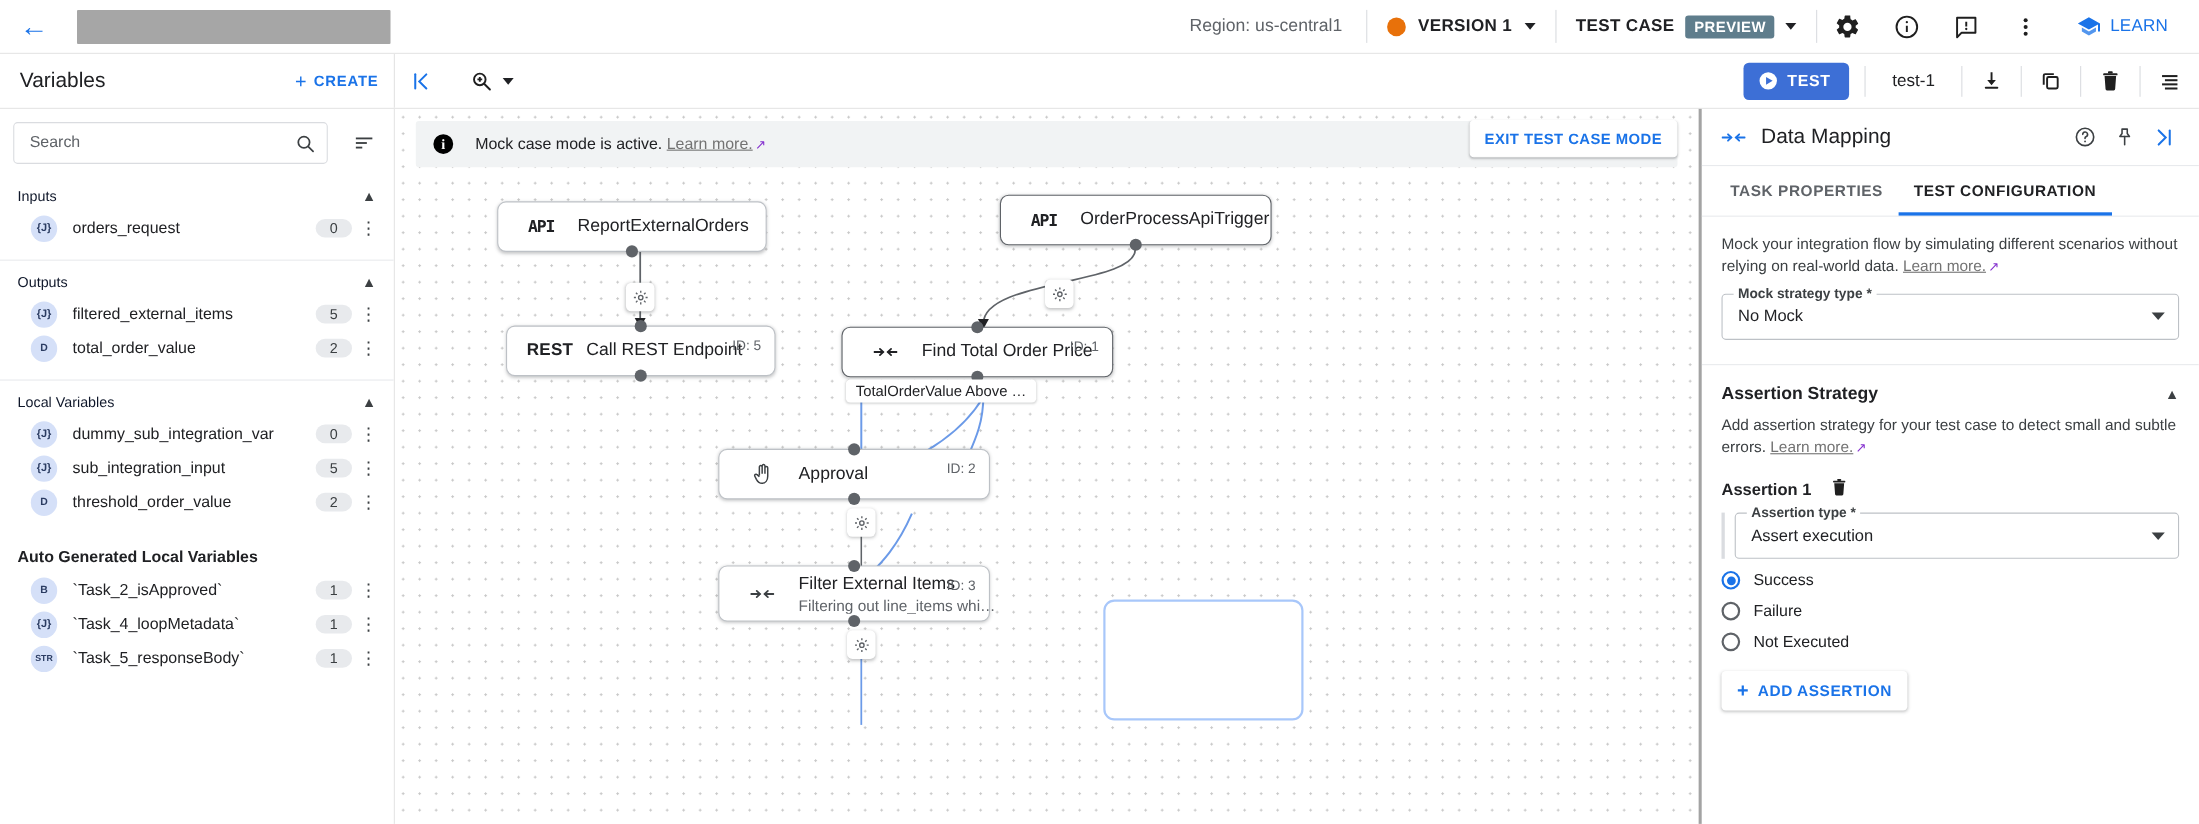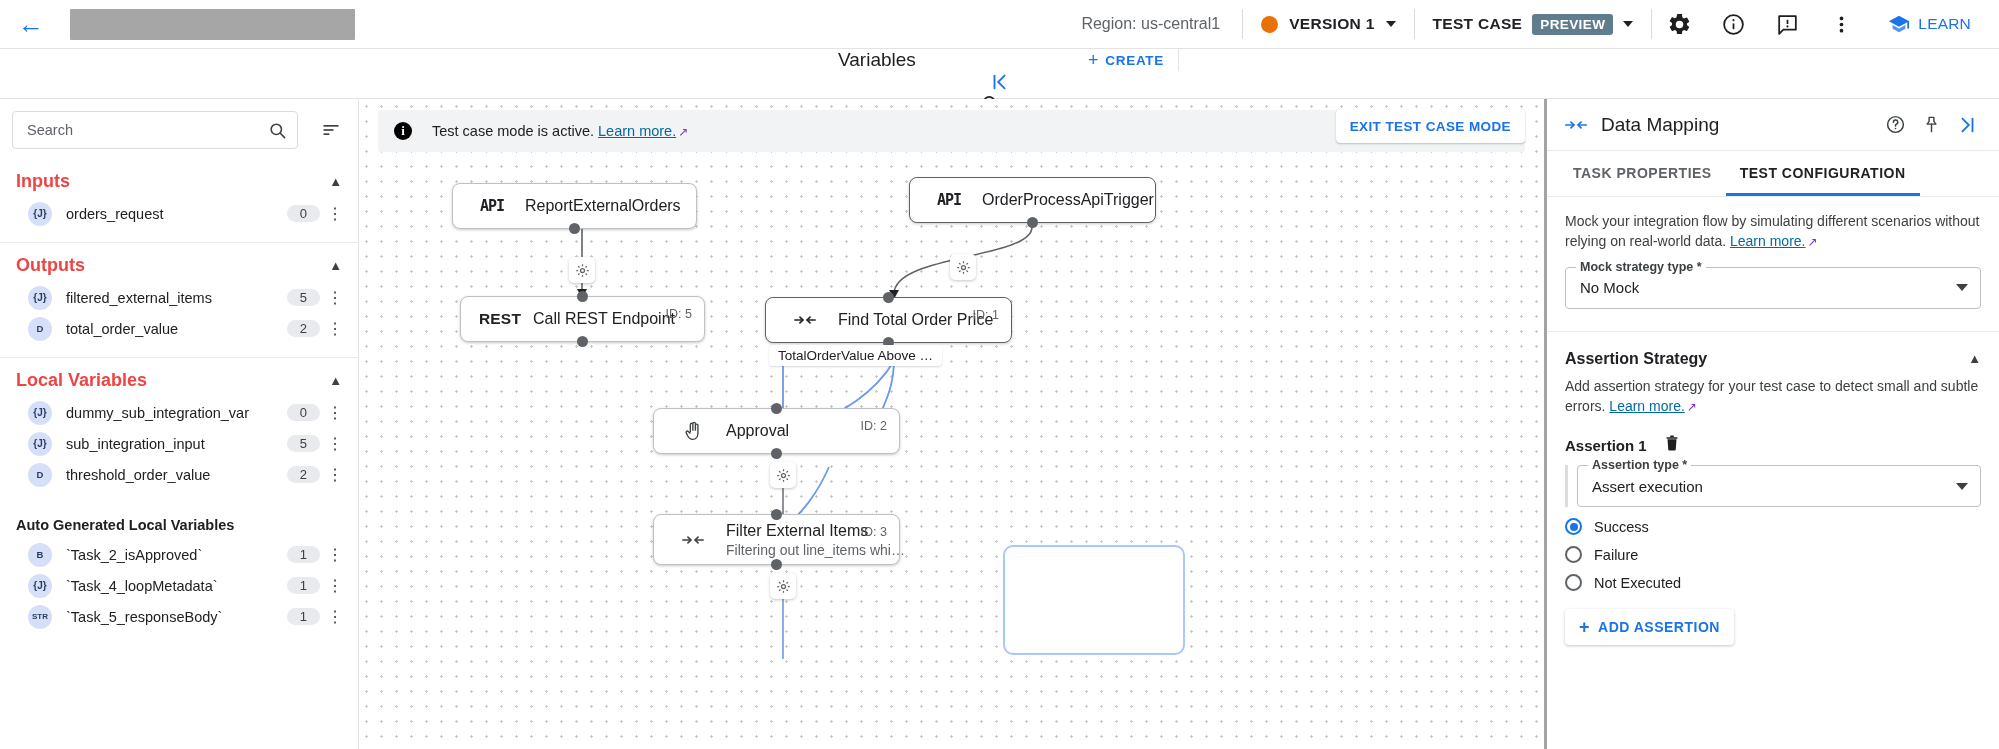--- a/index.html
+++ b/index.html
@@ -37,21 +37,21 @@
   .testcase-text { font-size: 15.5px; font-weight: 700; letter-spacing:.3px; white-space:nowrap; }
   .preview-badge {
     background: #5f7d8c; color: #fff; font-size: 13.5px; font-weight: 600; letter-spacing:.4px;
     padding: 3px 8px; border-radius: 3px;
   }
   .icon-btn { width: 54px; height:49px; display:flex; align-items:center; justify-content:center; cursor:pointer; }
   .learn-chip { display:flex; align-items:center; gap:8px; padding: 0 14px 0 20px; color:#1a73e8; cursor:pointer; }
   .learn-text { font-size:15.5px; color:#1a73e8; letter-spacing:.2px; }
 
   
-  .row2 { height: 50px; min-height:50px; display:flex; align-items:center; border-bottom:1px solid #e3e3e3; background:#fff;flex-direction:column;}
+  .row2 { height: 50px; min-height:50px; display:flex; align-items:center; border-bottom:1px solid #e3e3e3; background:#fff;}
   .vars-head { width: 359px; display:flex; align-items:center; height:100%; padding-left:18px; border-right:1px solid #e3e3e3;}
   .vars-title { font-size:19px; color:#202124; flex:1;}
   .create-btn { display:flex; align-items:center; gap:6px; color:#1a73e8; font-size:13.5px; font-weight:600; letter-spacing:.7px; cursor:pointer; padding-right:14px;}
   .create-plus { font-size:18px; line-height:1; font-weight:400;}
   .collapse-btn { width:48px; height:100%; display:flex; align-items:center; justify-content:center; color:#1a73e8; cursor:pointer; border-left:1px solid #e3e3e3;}
   .zoom-ctl { display:flex; align-items:center; gap:9px; padding:0 20px; height:100%; cursor:pointer; }
   .row2-spacer{flex:1;}
   .test-btn {
     background:#3d6fd6; color:#fff; border-radius:5px; height:34px; display:flex; align-items:center; gap:8px;
     padding: 0 17px 0 13px; font-size:14.5px; font-weight:600; letter-spacing:.6px; cursor:pointer; margin-right:14px;
@@ -70,21 +70,21 @@
     flex:1; height:38px; border:1px solid #dadce0; border-radius:4px; display:flex; align-items:center; padding:0 10px 0 12px;
   }
   .search-box input {
     border:none; outline:none; flex:1; font-size:14.5px; font-family:inherit; color:#202124; background:transparent;
   }
   .search-box input::placeholder { color:#5f6368; }
   .sort-ico { width:30px; display:flex; align-items:center; justify-content:center; cursor:pointer;}
   .sect { border-bottom:1px solid #e8eaed; padding-bottom:13px; }
   .sect.nodiv { border-bottom:none; }
   .sect-head { display:flex; align-items:center; padding:12px 16px 6px 16px; }
-  .sect-title { font-size:18px; font-weight:700; color:#ef4444; flex:1; }
+  .sect-title { font-size:13px; font-weight:400; color:#0f172a; flex:1; }
   .chev { color:#3c4043; font-size:13px; }
   .var-row { display:flex; align-items:center; height:31px; padding:0 12px 0 28px; cursor:pointer; }
   .var-badge {
     width:24px;height:24px;border-radius:50%;background:#d5e0f8;color:#2b3c62;
     display:flex;align-items:center;justify-content:center;font-size:9.5px;font-weight:700;flex:none;
   }
   .var-badge.j { font-size:10px; }
   .var-badge.str { font-size:8px; }
   .var-name { font-size:14.5px; color:#202124; margin-left:14px; flex:1; white-space:nowrap; overflow:hidden; text-overflow:ellipsis;}
   .var-count {
@@ -99,21 +99,21 @@
     background-color:#fff;
     background-image: radial-gradient(#c8c8c8 1.05px, transparent 1.05px);
     background-size: 15px 15px;
   }
   .banner {
     position:absolute; left:19px; top:11px; right:19px; height:42px;
     background:#f1f3f4; border-radius:3px; display:flex; align-items:center; padding:0 14px 0 16px;
   }
   .banner-ico { width:18px;height:18px;border-radius:50%;background:#000;color:#fff;font-size:13px;font-weight:700;display:flex;align-items:center;justify-content:center;font-family:"Liberation Serif",serif;}
   .banner-text { font-size:14.5px; color:#202124; margin-left:20px; }
-  .banner-link { color:#0369a1; text-decoration:underline; cursor:pointer;margin-top:24px; }
+  .banner-link { color:#737373; text-decoration:underline; cursor:pointer;margin-top:24px; }
   .ext-ico { font-size:12px; color:#8430ce; margin-left:2px;}
   .exit-btn {
     position:absolute; right:0; top:-1px; background:#fff; border:1px solid #fff; box-shadow:0 1px 2px rgba(60,64,67,.3);
     border-radius:4px; height:34px; display:flex;align-items:center;padding:0 13px; color:#1a73e8; font-size:13.5px; font-weight:600; letter-spacing:.4px; cursor:pointer;
   }
 
   .node {
     position:absolute; background:#fff; border:1.6px solid #5f6368; border-radius:8px;
     box-shadow: 0 1px 3px rgba(60,64,67,.28);
     display:flex; align-items:center; padding:0 16px;
@@ -418,21 +418,21 @@
         <polygon points="419,316 429,316 424,325" fill="#202124"></polygon>
         <path d="M424,368 C424,395 424,400 424,424" stroke="#5f6368" stroke-width="1.4" fill="none"></path>
         <path d="M470,368 C456,400 440,415 430,425" stroke="#6b9ae8" stroke-width="1.8" fill="none"></path>
         <polygon points="419,423 429,423 424,432" fill="#202124"></polygon>
         <path d="M424,475 C424,510 424,520 424,560" stroke="#6b9ae8" stroke-width="1.6" fill="none"></path>
       </svg>
 
       <div class="banner">
         <span class="banner-ico">i</span>
         <span class="banner-text">
-          <span>Test case mode is active.</span>
+          <span>Mock case mode is active.</span>
           <span class="banner-link">Learn more.</span><span class="ext-ico">↗</span>
         </span>
         <span class="exit-btn">EXIT TEST CASE MODE</span>
       </div>
 
       <div class="node light" style="left:93px; top:84px; width:245px; height:46px;">
         <span class="node-ico api-glyph">API</span>
         <span class="node-body">
             <span class="node-title">ReportExternalOrders</span>
           </span>

